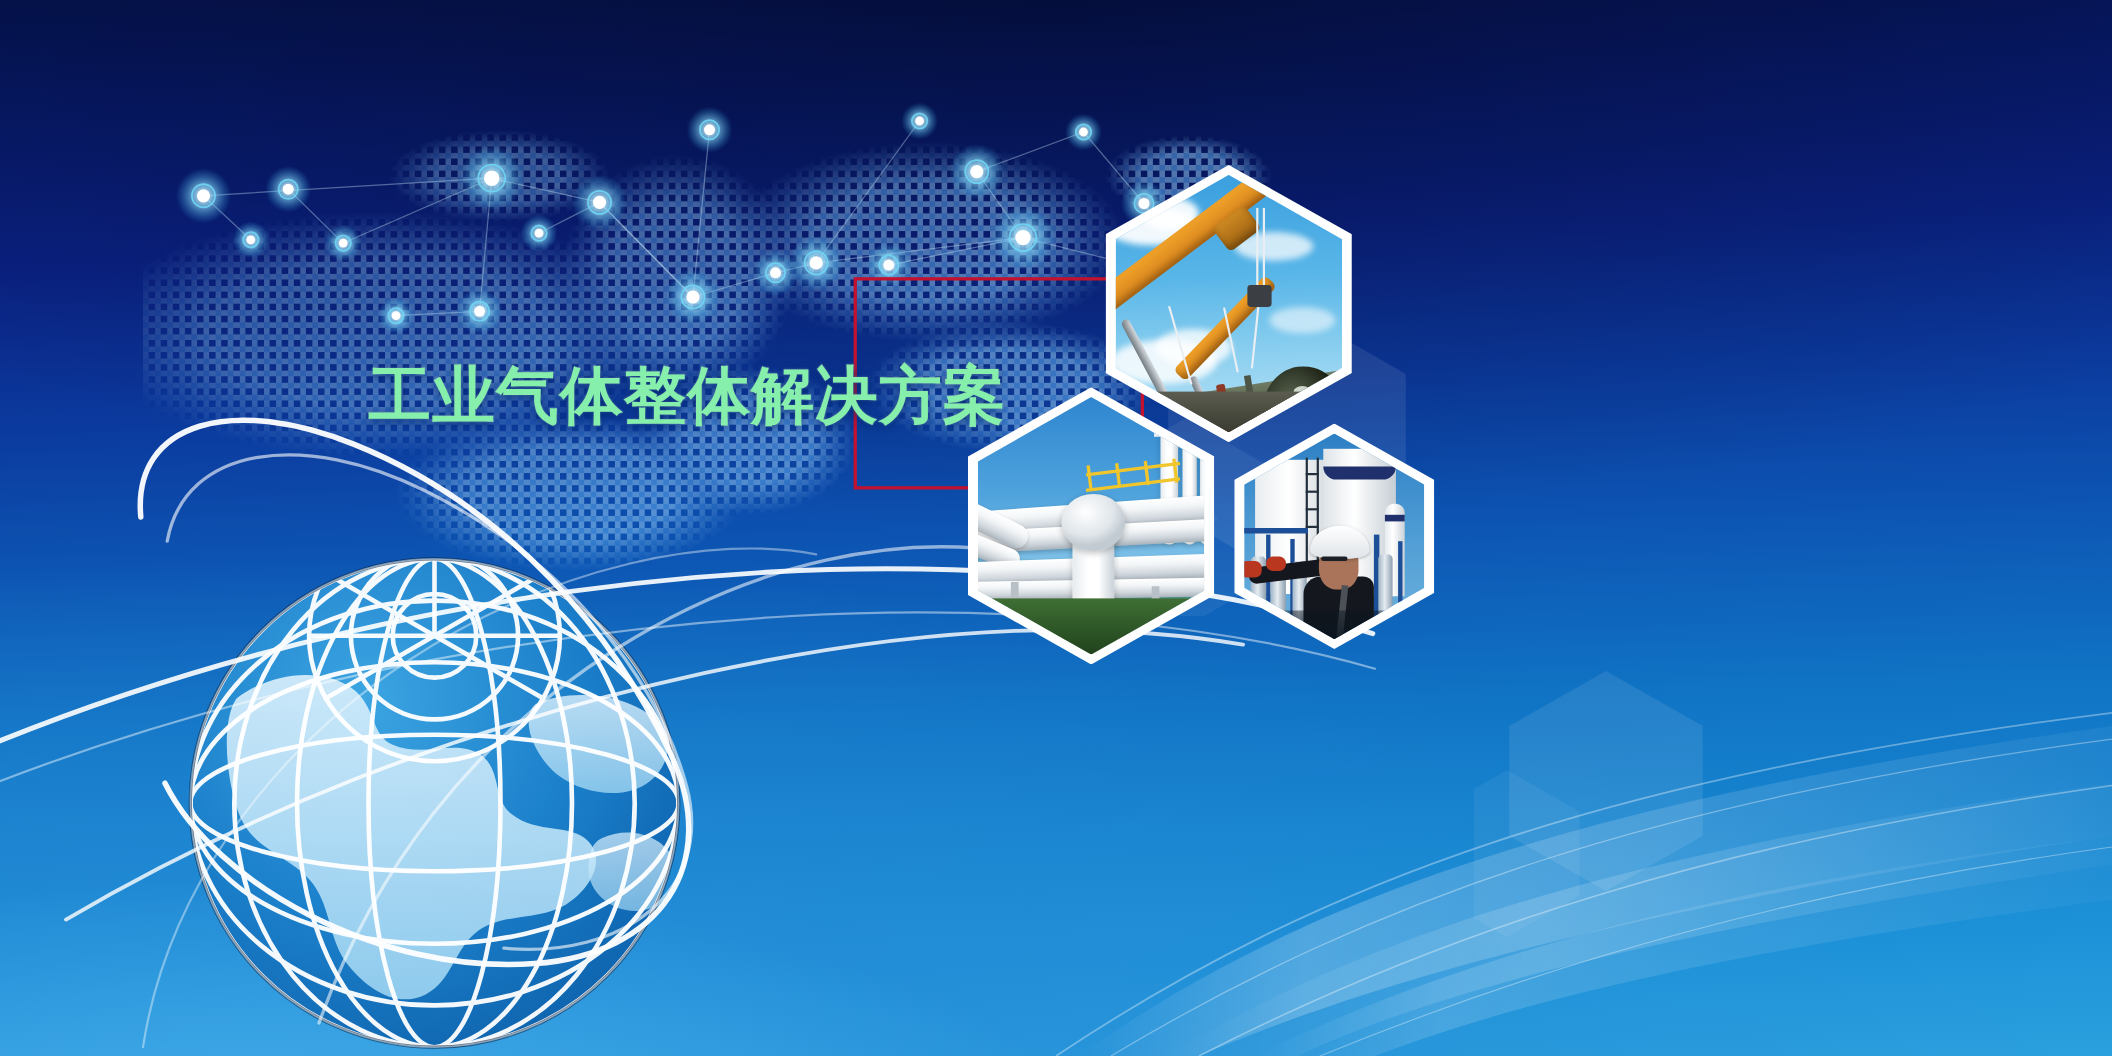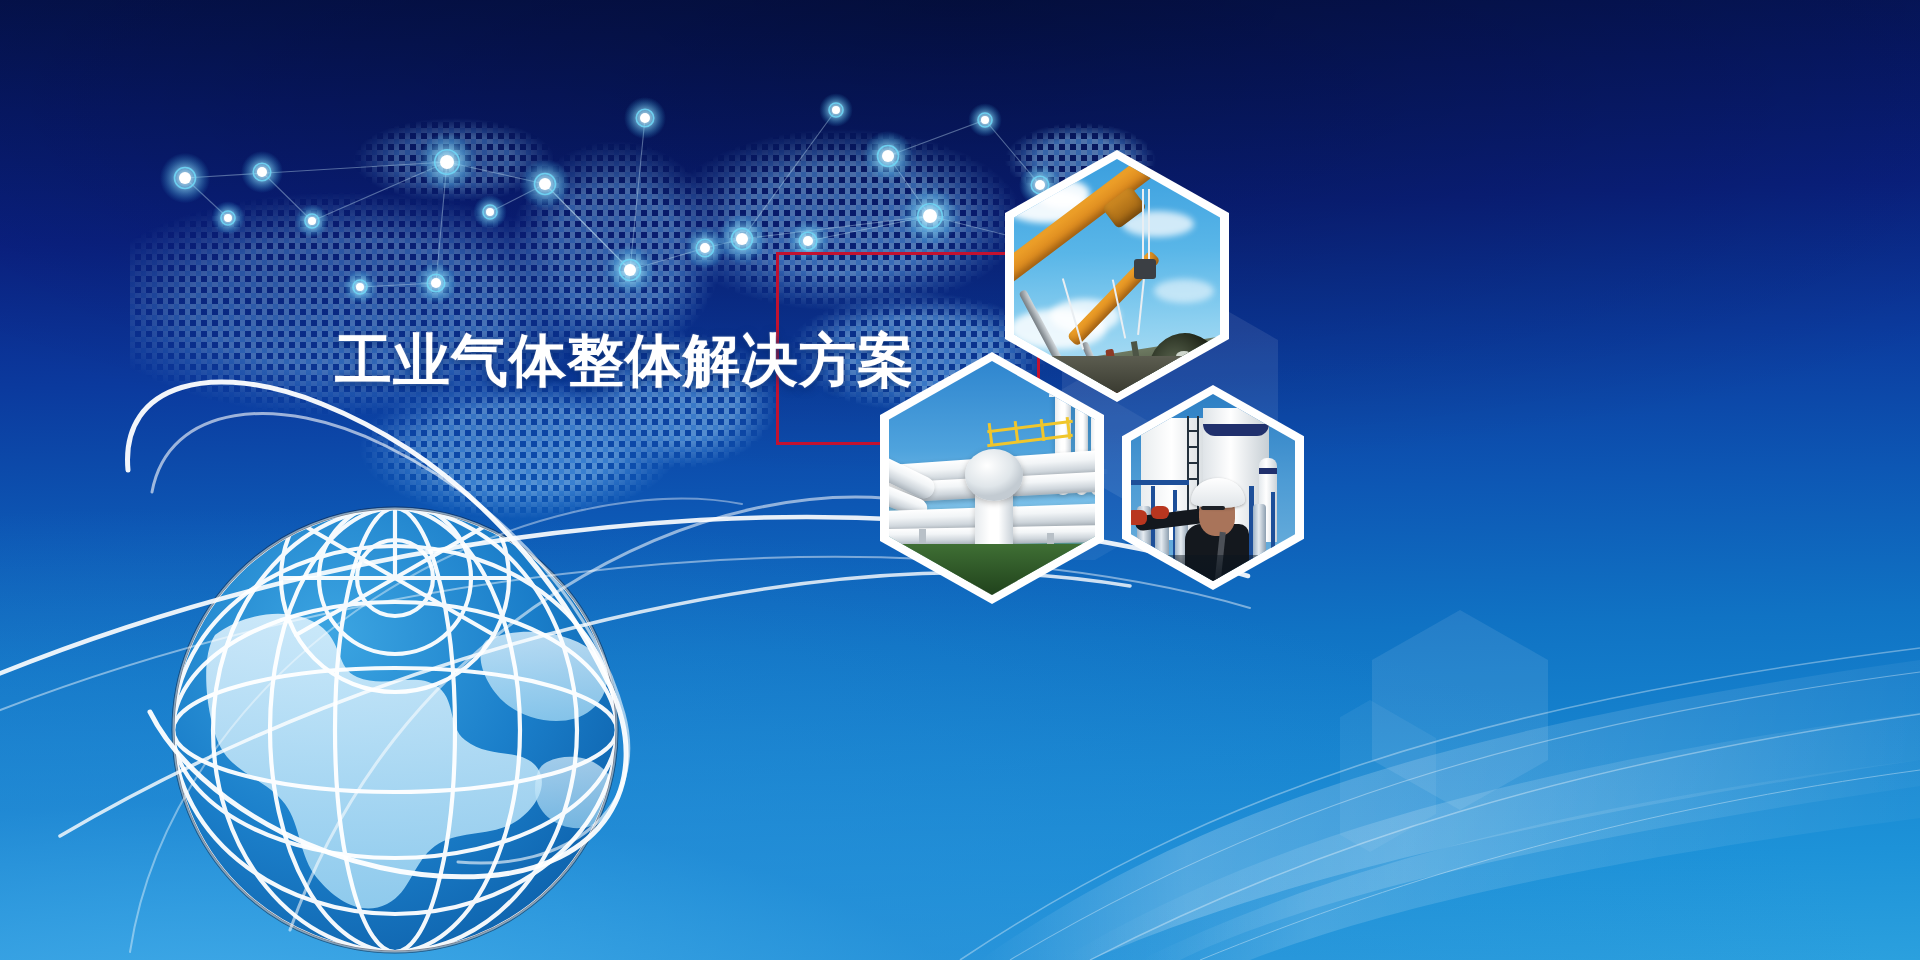--- a/index.html
+++ b/index.html
@@ -82,21 +82,21 @@
 
   
   .hex-deco{ position:absolute; pointer-events:none; }
 
   
   .title-block{
     position:absolute; left:335px; top:318px; width:520px; height:84px;
     display:flex; align-items:center;
   }
   .hero-title{
-    font-size:57px; font-weight:bold; color:#ffffff; letter-spacing:1px;
+    font-size:57px; font-weight:bold; color:#86efac; letter-spacing:1px;
     white-space:nowrap; line-height:1;
     text-shadow:0 2px 8px rgba(0,40,110,.85), 0 0 2px rgba(255,255,255,.5);
     font-family:"DejaVu Sans","Liberation Sans",sans-serif;
   }
   .red-frame{
     position:absolute; left:776px; top:252px; width:264px; height:193px;
     border:3px solid #c21230; background:transparent;
   }
 
   

